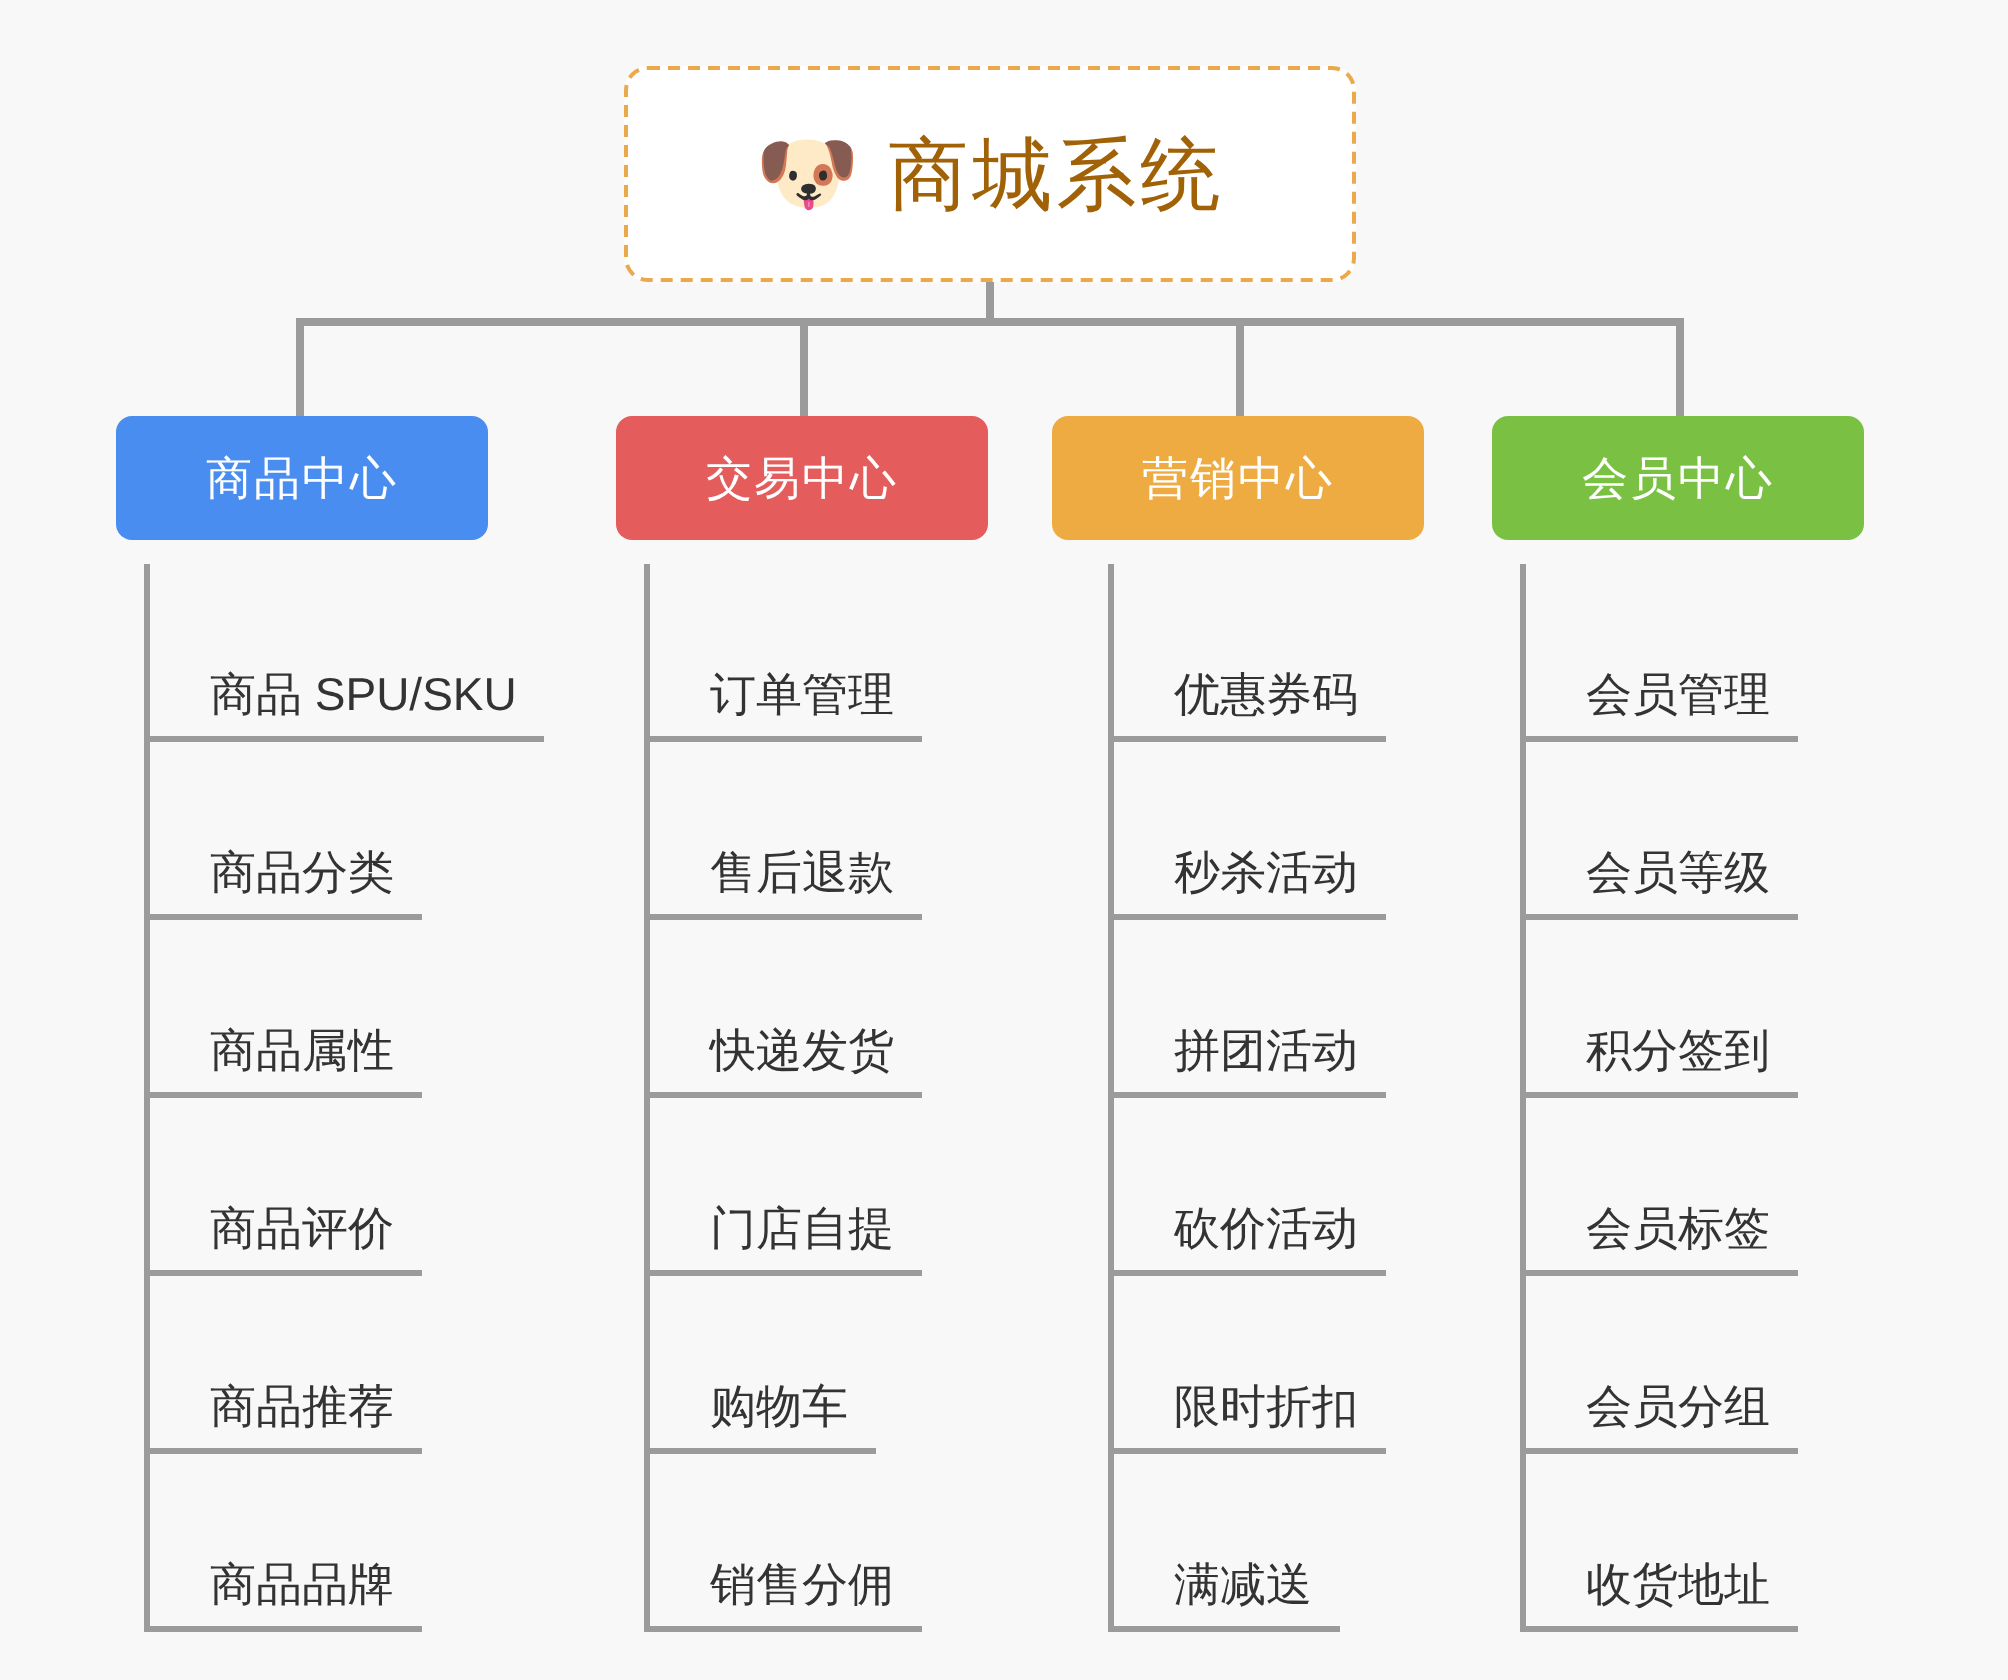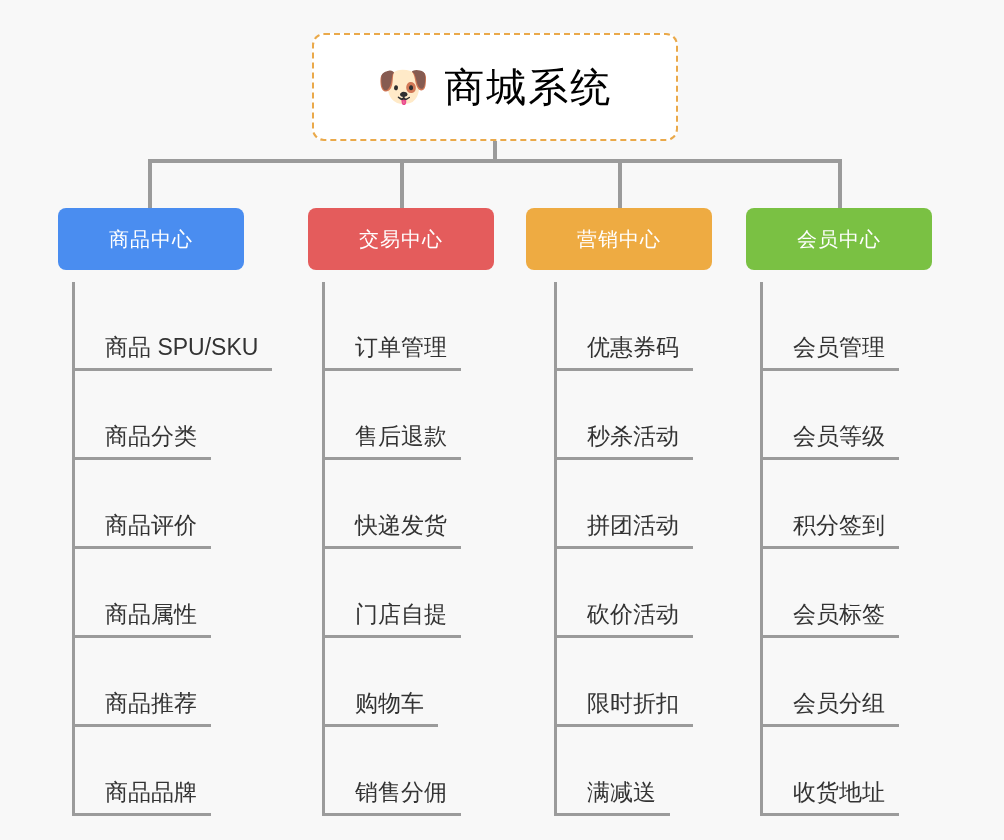--- a/index.html
+++ b/index.html
@@ -78,21 +78,21 @@
     top: 208px;
     width: 186px;
   }
   .col-head {
     height: 62px;
     border-radius: 8px;
     display: flex;
     align-items: center;
     justify-content: center;
     color: #ffffff;
-    font-size: 20px;
+    font-size: 23px;
     letter-spacing: 1px;
     box-sizing: border-box;
   }
 
   
   .branch {
     position: relative;
     margin-top: 12px;
     margin-left: 14px;
     border-left: 3px solid #6d28d9;
@@ -115,21 +115,21 @@
     padding-left: 33px;
   }
 </style>
 </head>
 <body style="background: rgb(248, 248, 248);">
 
 <div id="canvas">
 
   <div class="root-node" style="border-color: rgb(234, 169, 74); border-style: dashed;">
     <span class="root-emoji">🐶</span>
-    <span class="root-title" style="color: #000000;">商城系统</span>
+    <span class="root-title" style="color: #a16207;">商城系统</span>
   </div>
 
   <div class="conn conn-stem" style="background: rgb(155, 155, 155);"></div>
   <div class="conn conn-bus" style="background: rgb(155, 155, 155);"></div>
   <div class="conn conn-drop" style="left: 148px; background: rgb(155, 155, 155);"></div>
   <div class="conn conn-drop" style="left: 400px; background: rgb(155, 155, 155);"></div>
   <div class="conn conn-drop" style="left: 618px; background: rgb(155, 155, 155);"></div>
   <div class="conn conn-drop" style="left: 838px; background: rgb(155, 155, 155);"></div>
 
   <div class="column" style="left:58px">
@@ -137,24 +137,24 @@
       <span>商品中心</span>
     </div>
     <div class="branch" style="border-left-color: rgb(155, 155, 155);">
       <div class="leaf">
           <span class="leaf-label" style="border-bottom-color: rgb(155, 155, 155);">商品 SPU/SKU</span>
         </div>
       <div class="leaf">
           <span class="leaf-label" style="border-bottom-color: rgb(155, 155, 155); text-align: right;">商品分类</span>
         </div>
       <div class="leaf">
+          <span class="leaf-label" style="border-bottom-color: rgb(155, 155, 155);">商品属性</span>
+        </div>
+      <div class="leaf">
           <span class="leaf-label" style="border-bottom-color: rgb(155, 155, 155);">商品评价</span>
-        </div>
-      <div class="leaf">
-          <span class="leaf-label" style="border-bottom-color: rgb(155, 155, 155);">商品属性</span>
         </div>
       <div class="leaf">
           <span class="leaf-label" style="border-bottom-color: rgb(155, 155, 155);">商品推荐</span>
         </div>
       <div class="leaf">
           <span class="leaf-label" style="border-bottom-color: rgb(155, 155, 155);">商品品牌</span>
         </div>
     </div>
   </div>
 

